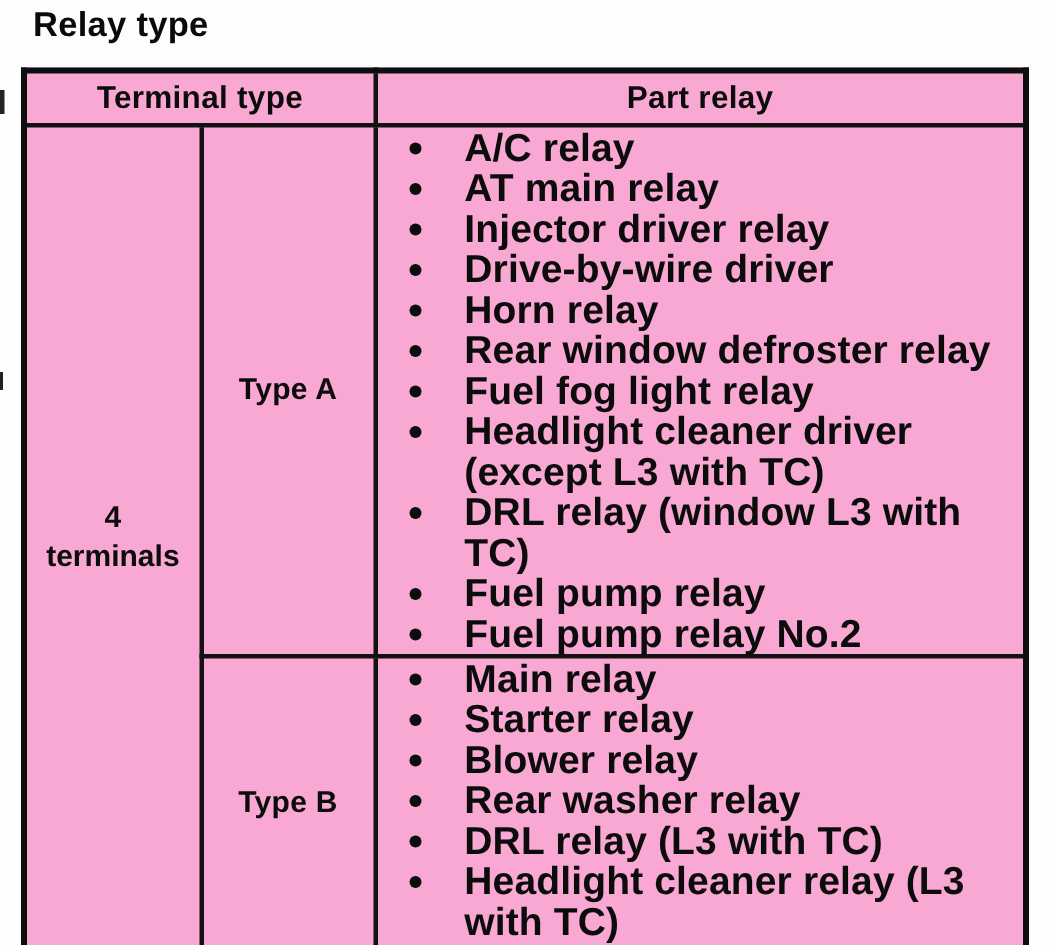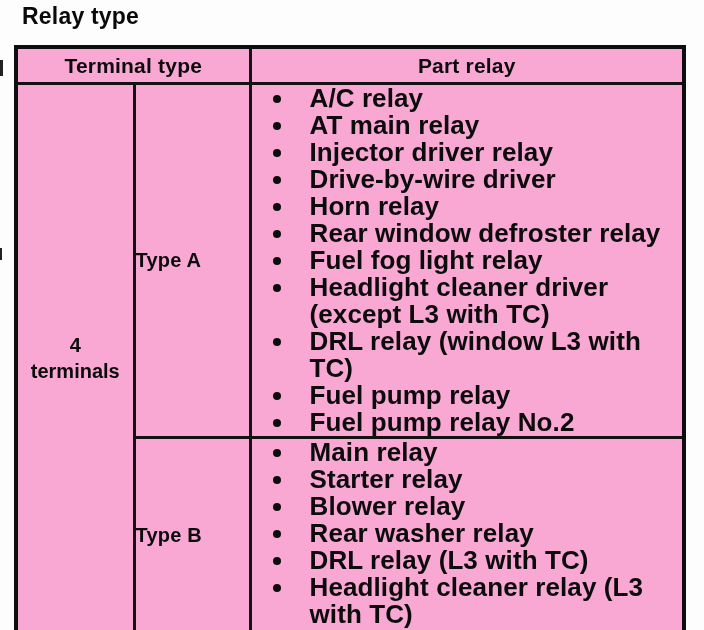--- a/index.html
+++ b/index.html
@@ -56,20 +56,21 @@
   td.terminal-cell {
     width: 118px;
     text-align: center;
     vertical-align: middle;
     font-size: 20px;
     font-weight: 600;
     line-height: 26px;
   }
   td.type-cell {
     width: 116px;
+    text-align: center;
     vertical-align: middle;
     font-size: 20px;
     font-weight: 600;
     letter-spacing: 0.2px;
   }
   td.parts-cell {
     vertical-align: top;
     padding: 6px 16px 8px 0;
   }
   ul.parts {

